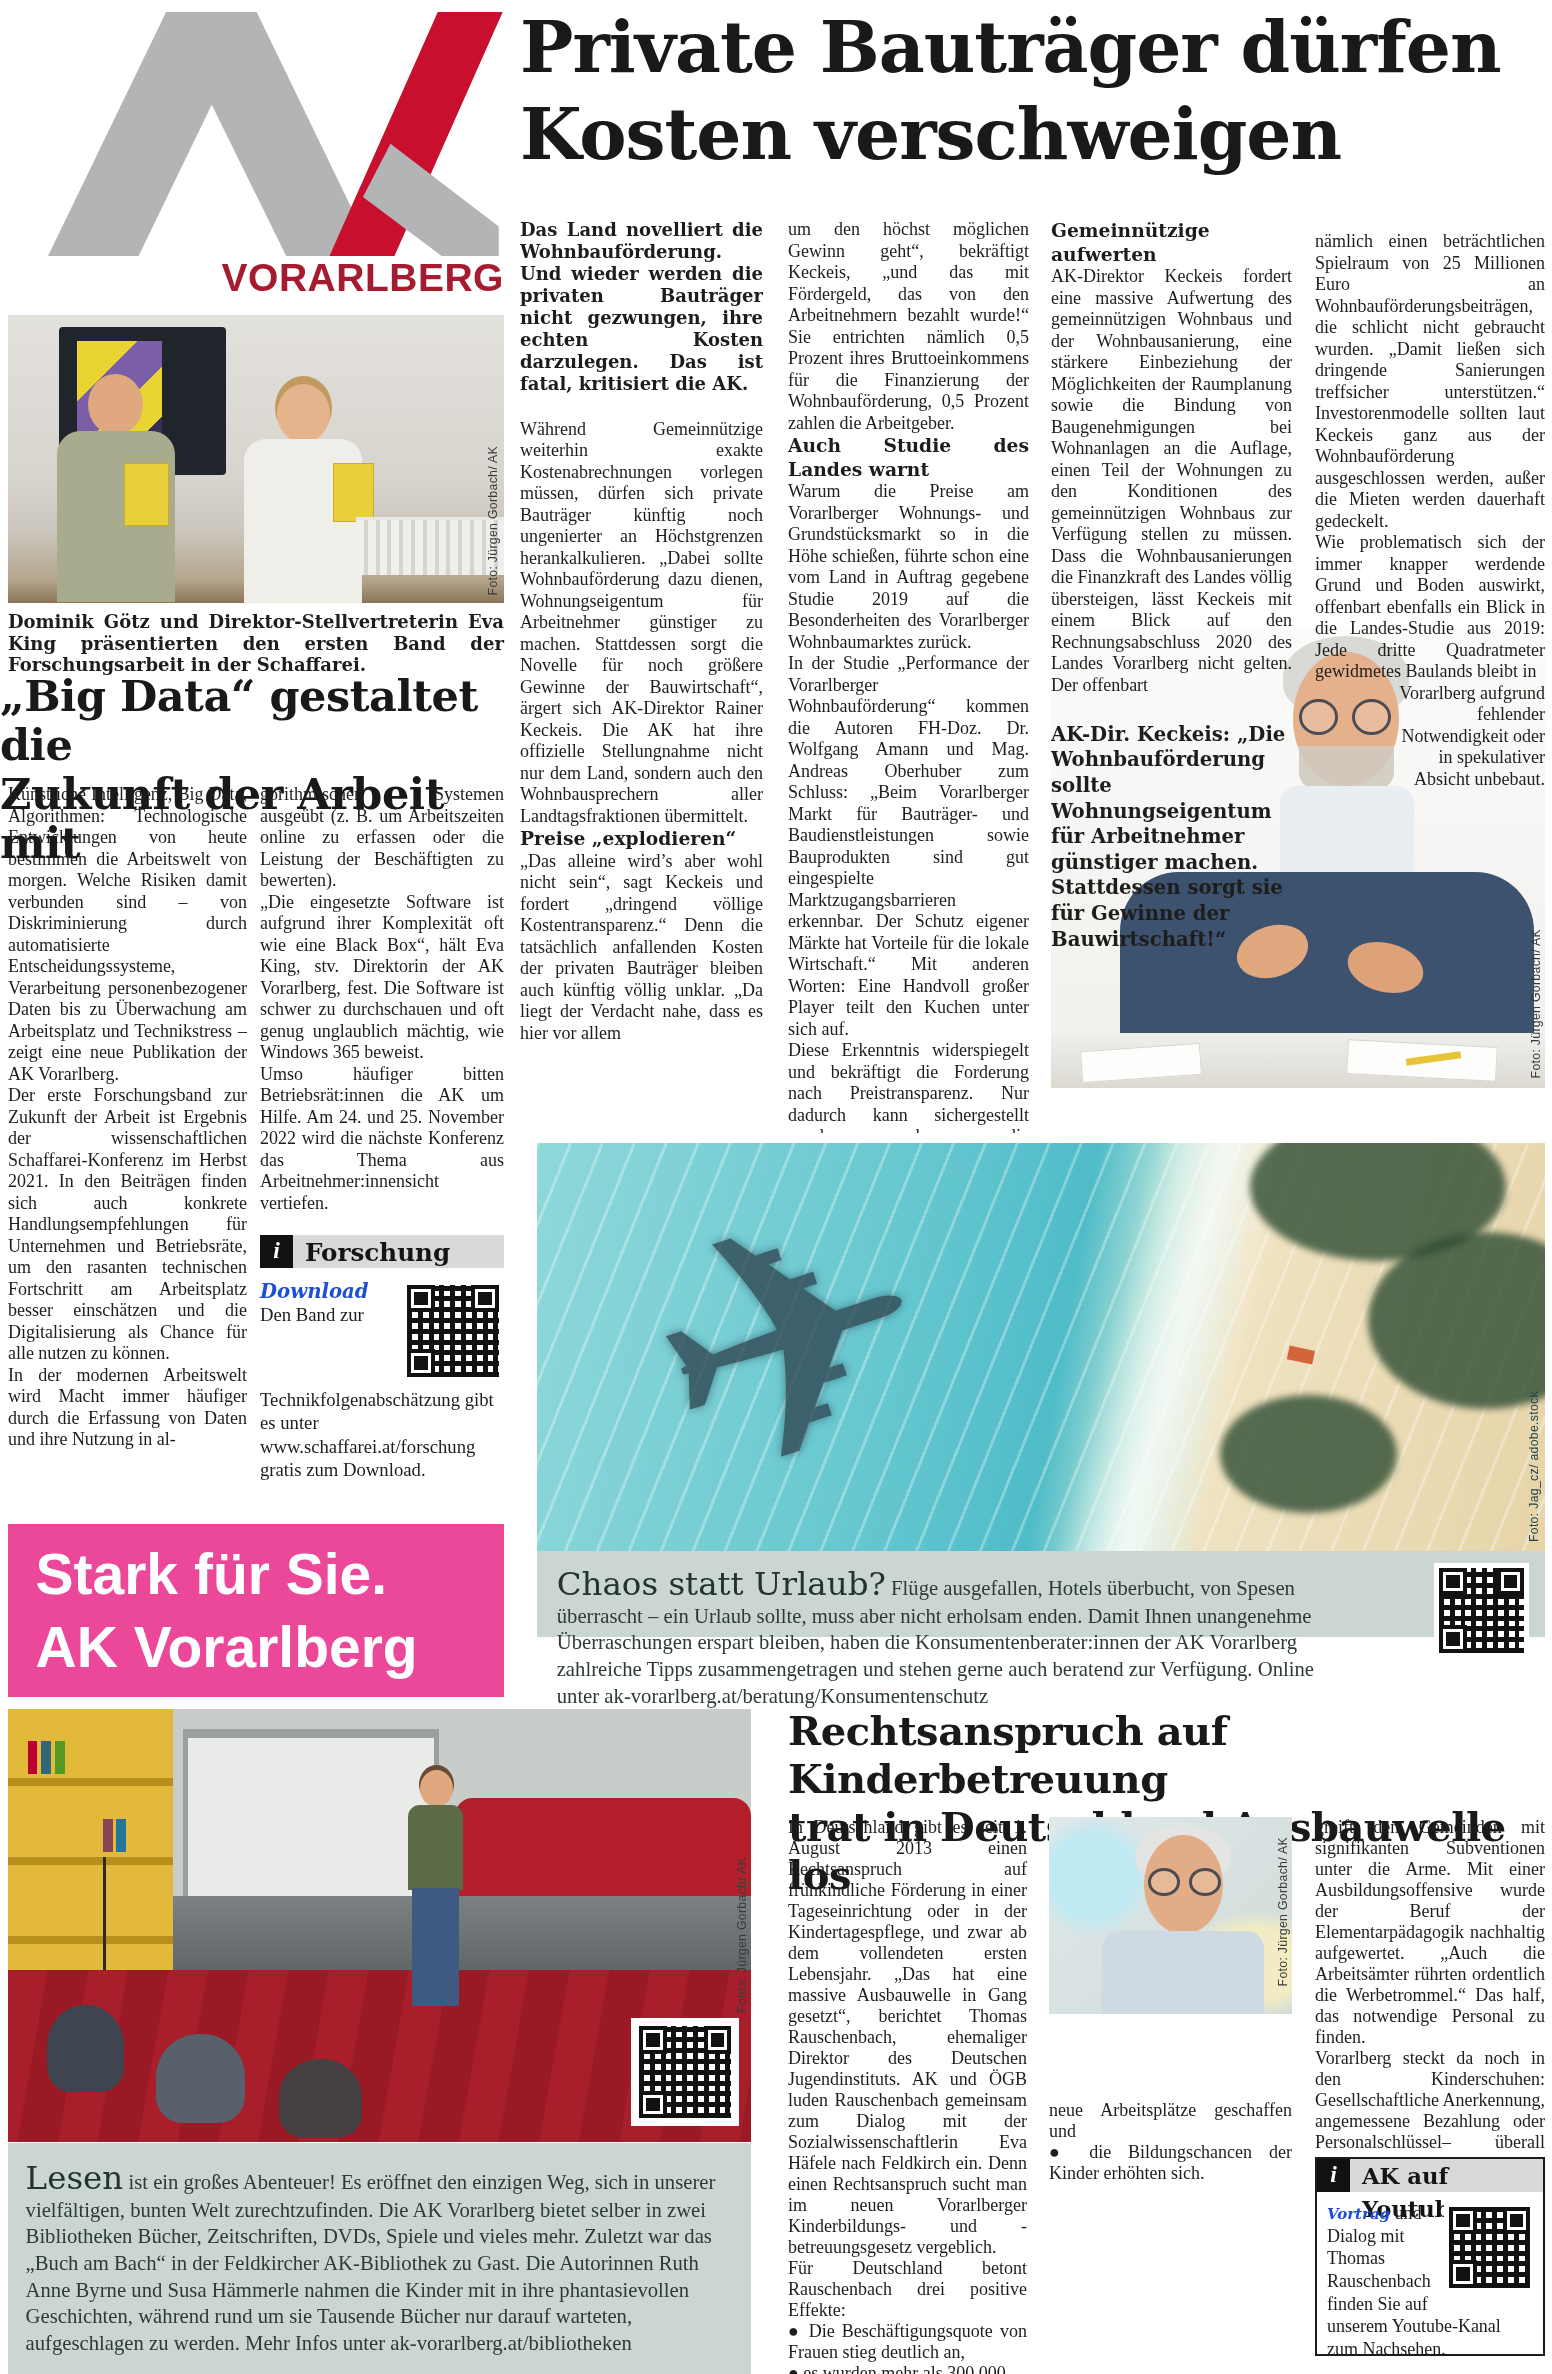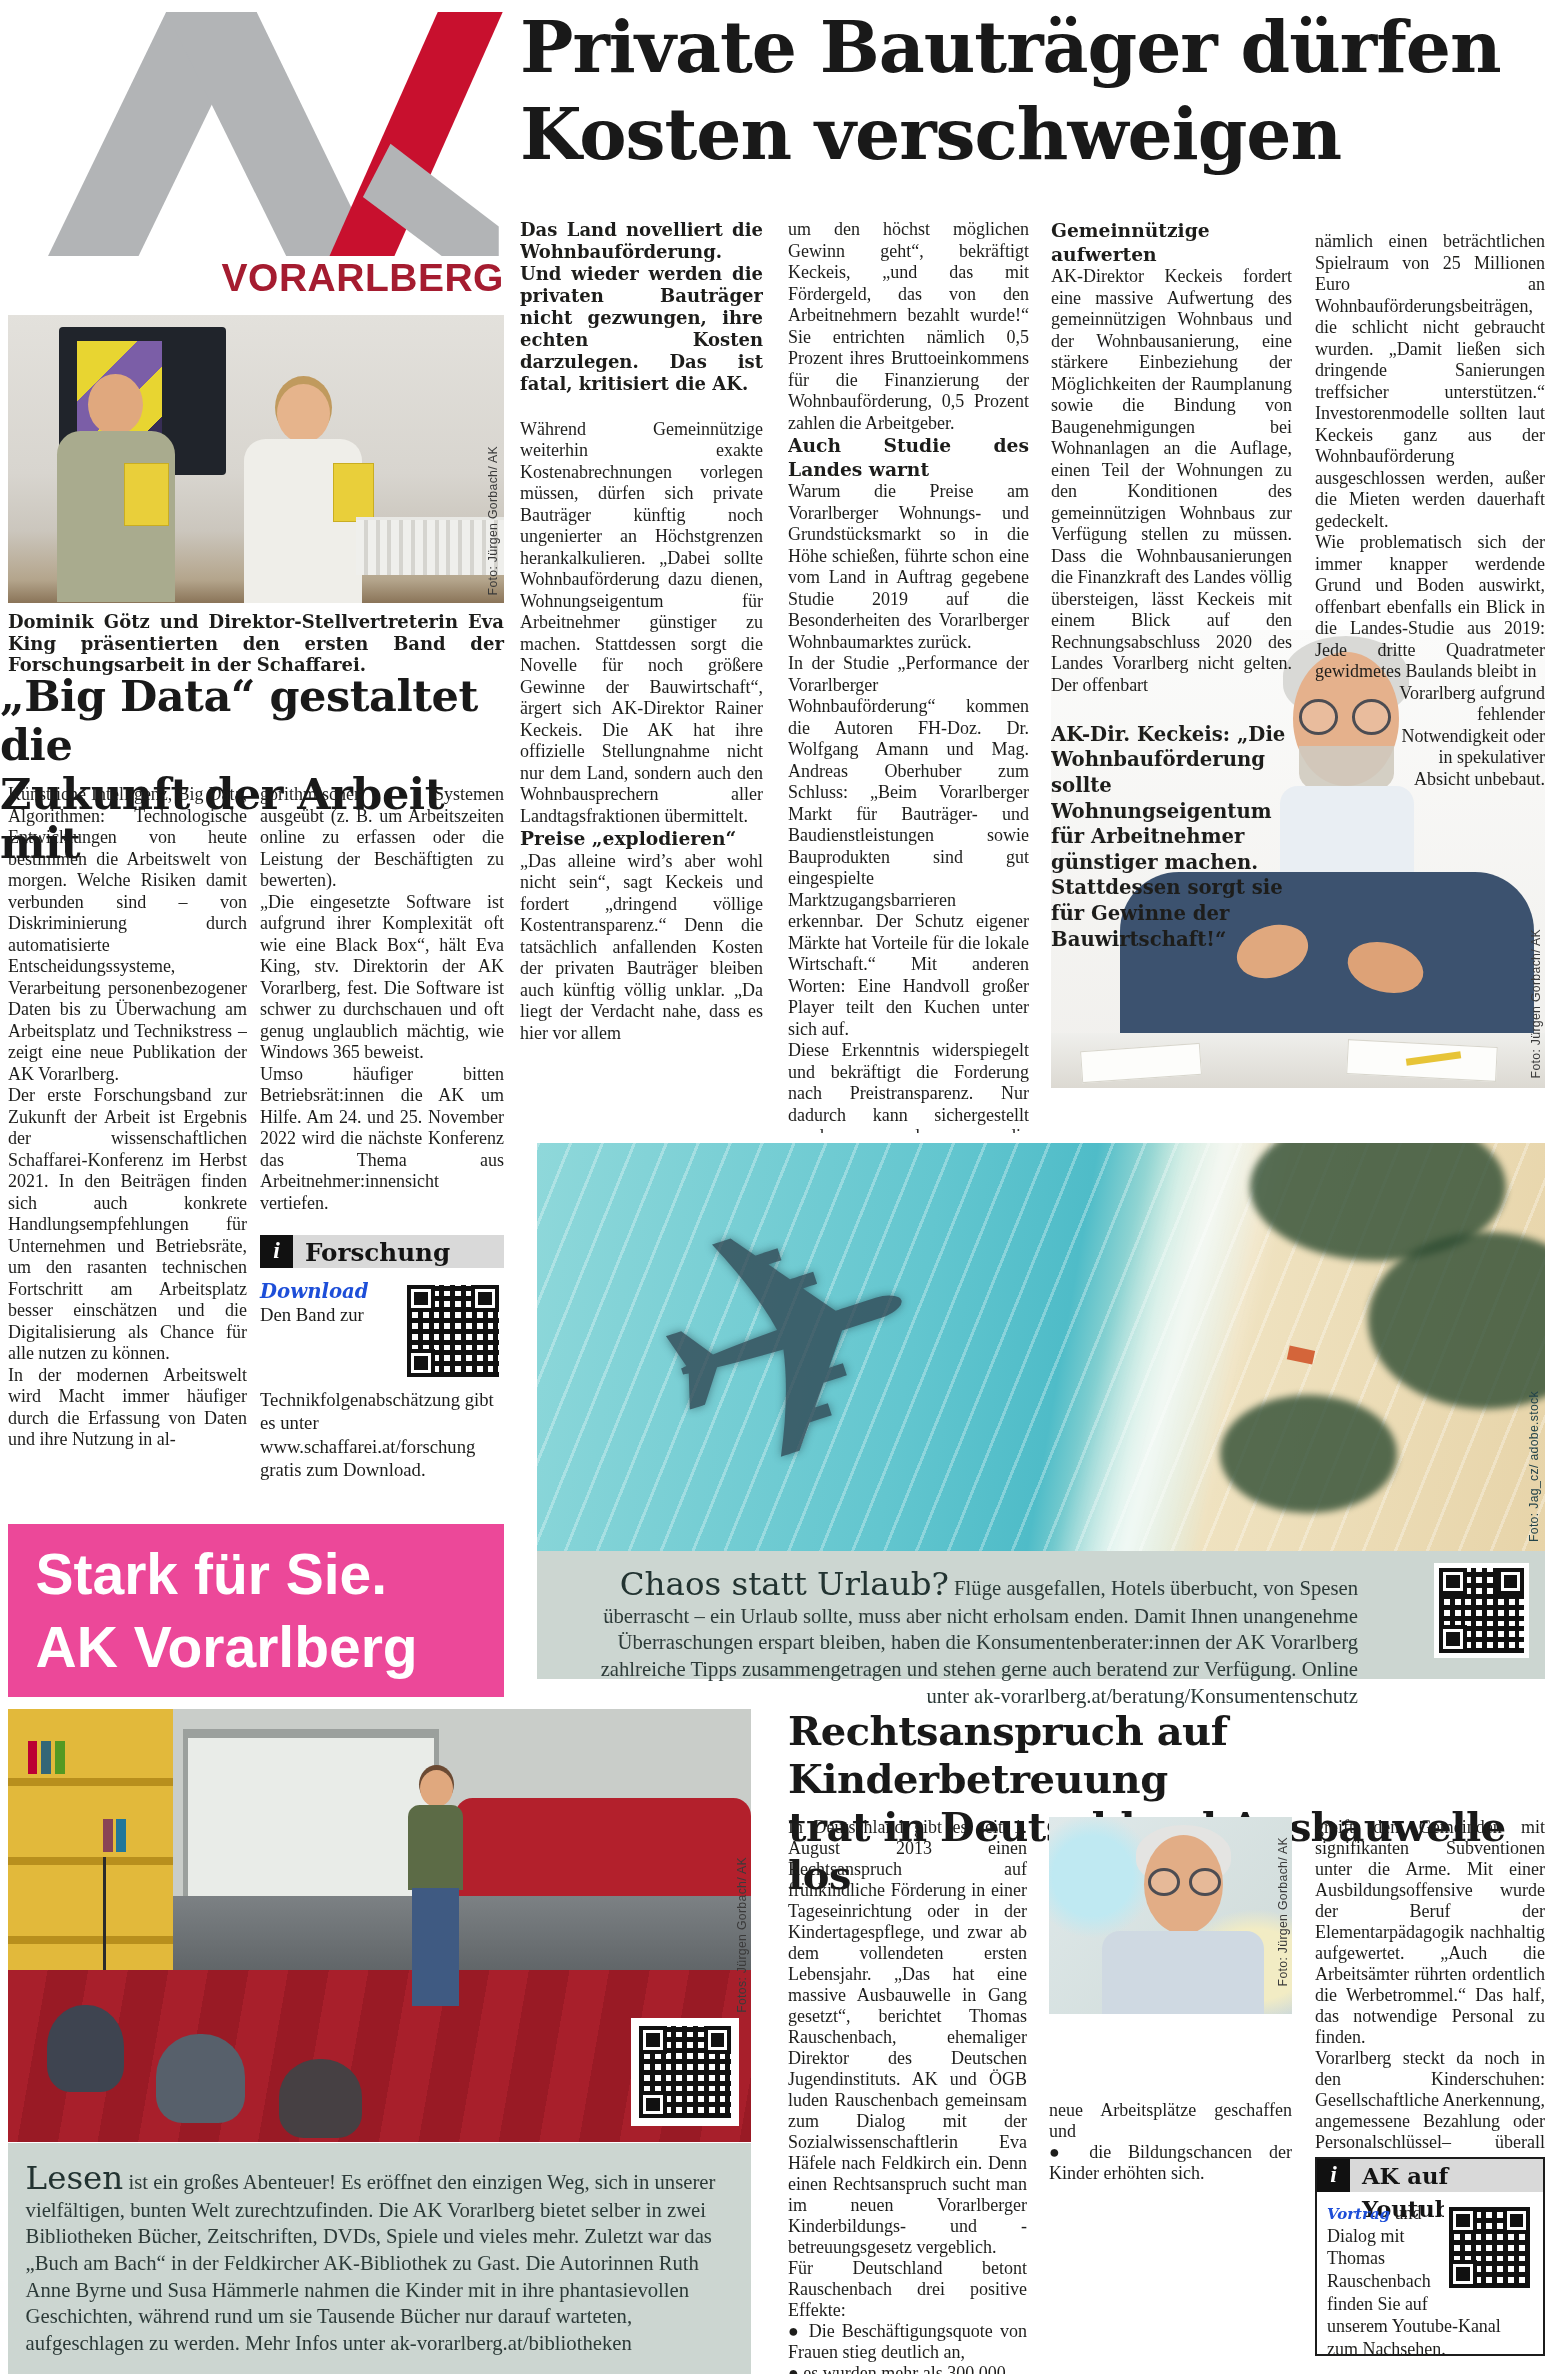--- a/index.html
+++ b/index.html
@@ -196,21 +196,21 @@
   <div class="scene beach" style="left:537px;top:1143px;width:1008px;height:409px;">
     <div class="waves"></div>
     <div class="foam"></div>
     <div class="palm" style="right:39px;top:-29.6px;width:256px;height:148px;"></div>
     <div class="palm" style="right:-59px;top:89px;width:236px;height:177px;"></div>
     <div class="palm" style="right:148px;bottom:39px;width:177px;height:118px;"></div>
     <div class="plane" style="left:118px;top:9.9px;font-size:325px;">✈</div>
     <div style="position:absolute;right:231px;top:205px;width:25.6px;height:13.8px;background:#d4653a;transform:rotate(12deg);"></div>
     <div class="vcred" style="right:3.9px;bottom:9.9px;color:#23444a;">Foto: Jag_cz/ adobe.stock</div>
   </div>
-  <div class="abs capband" style="left:537px;top:1551px;width:1008px;height:128px;padding:13.8px 187px 0 19.7px;position:absolute;text-align:right;">
+  <div class="abs capband" style="left:537px;top:1551px;width:1008px;height:86px;padding:13.8px 187px 0 19.7px;position:absolute;">
     <span class="cap-lead">Chaos statt Urlaub?</span><span class="cap-body"> Flüge ausgefallen, Hotels überbucht, von Spesen überrascht – ein Urlaub sollte, muss aber nicht erholsam enden. Damit Ihnen unangenehme Überraschungen erspart bleiben, haben die Konsumentenberater:innen der AK Vorarlberg zahlreiche Tipps zusammengetragen und stehen gerne auch beratend zur Verfügung. Online unter ak-vorarlberg.at/beratung/Konsumentenschutz</span>
     <div class="qr" style="position:absolute;right:15.8px;top:11.8px;width:95px;height:95px;">
       <div class="px"></div>
         <div class="f tl"></div>
         <div class="f tr"></div>
         <div class="f bl"></div>
     </div>
   </div>
 
   <div class="scene library" style="left:7.9px;top:1709px;width:743px;height:433px;">

